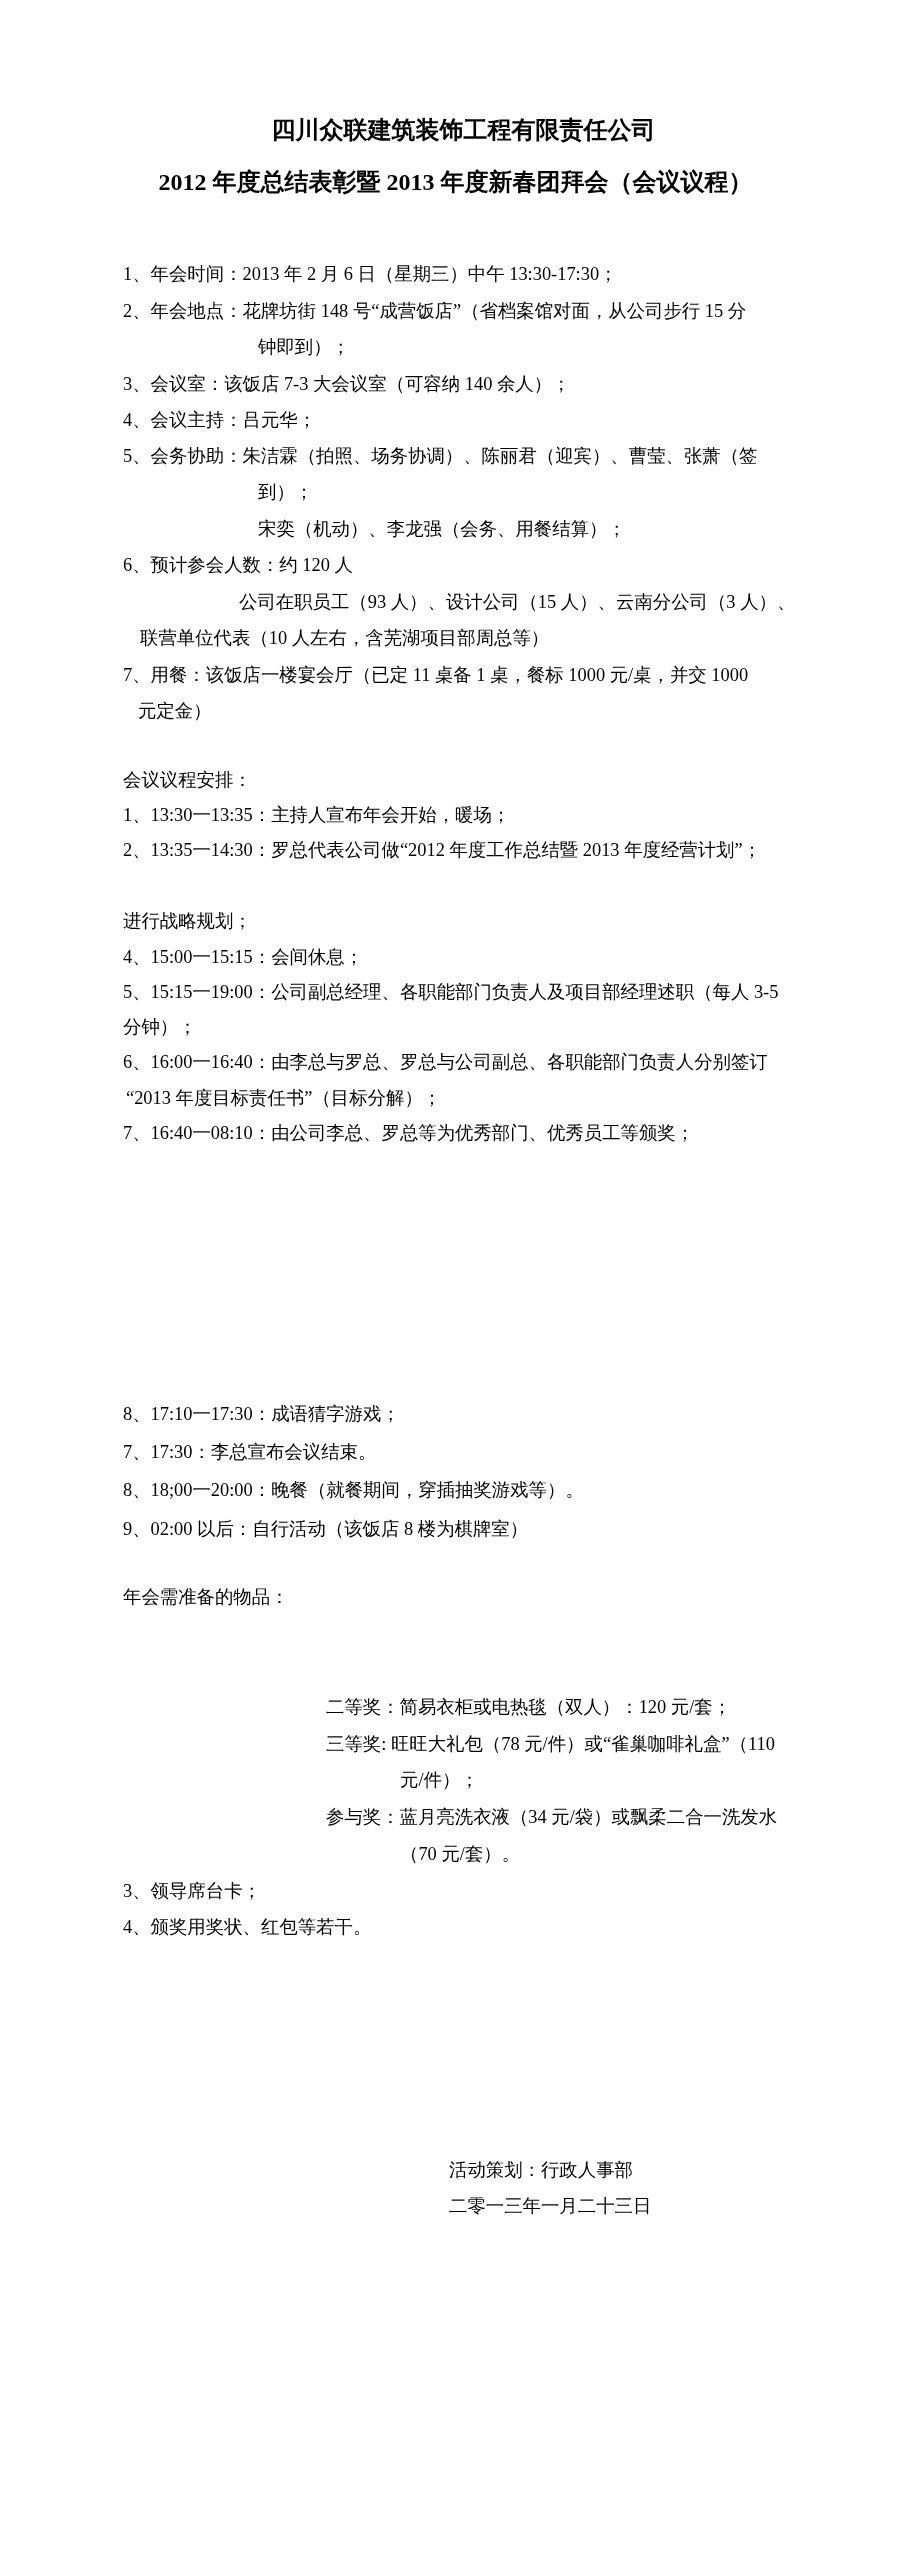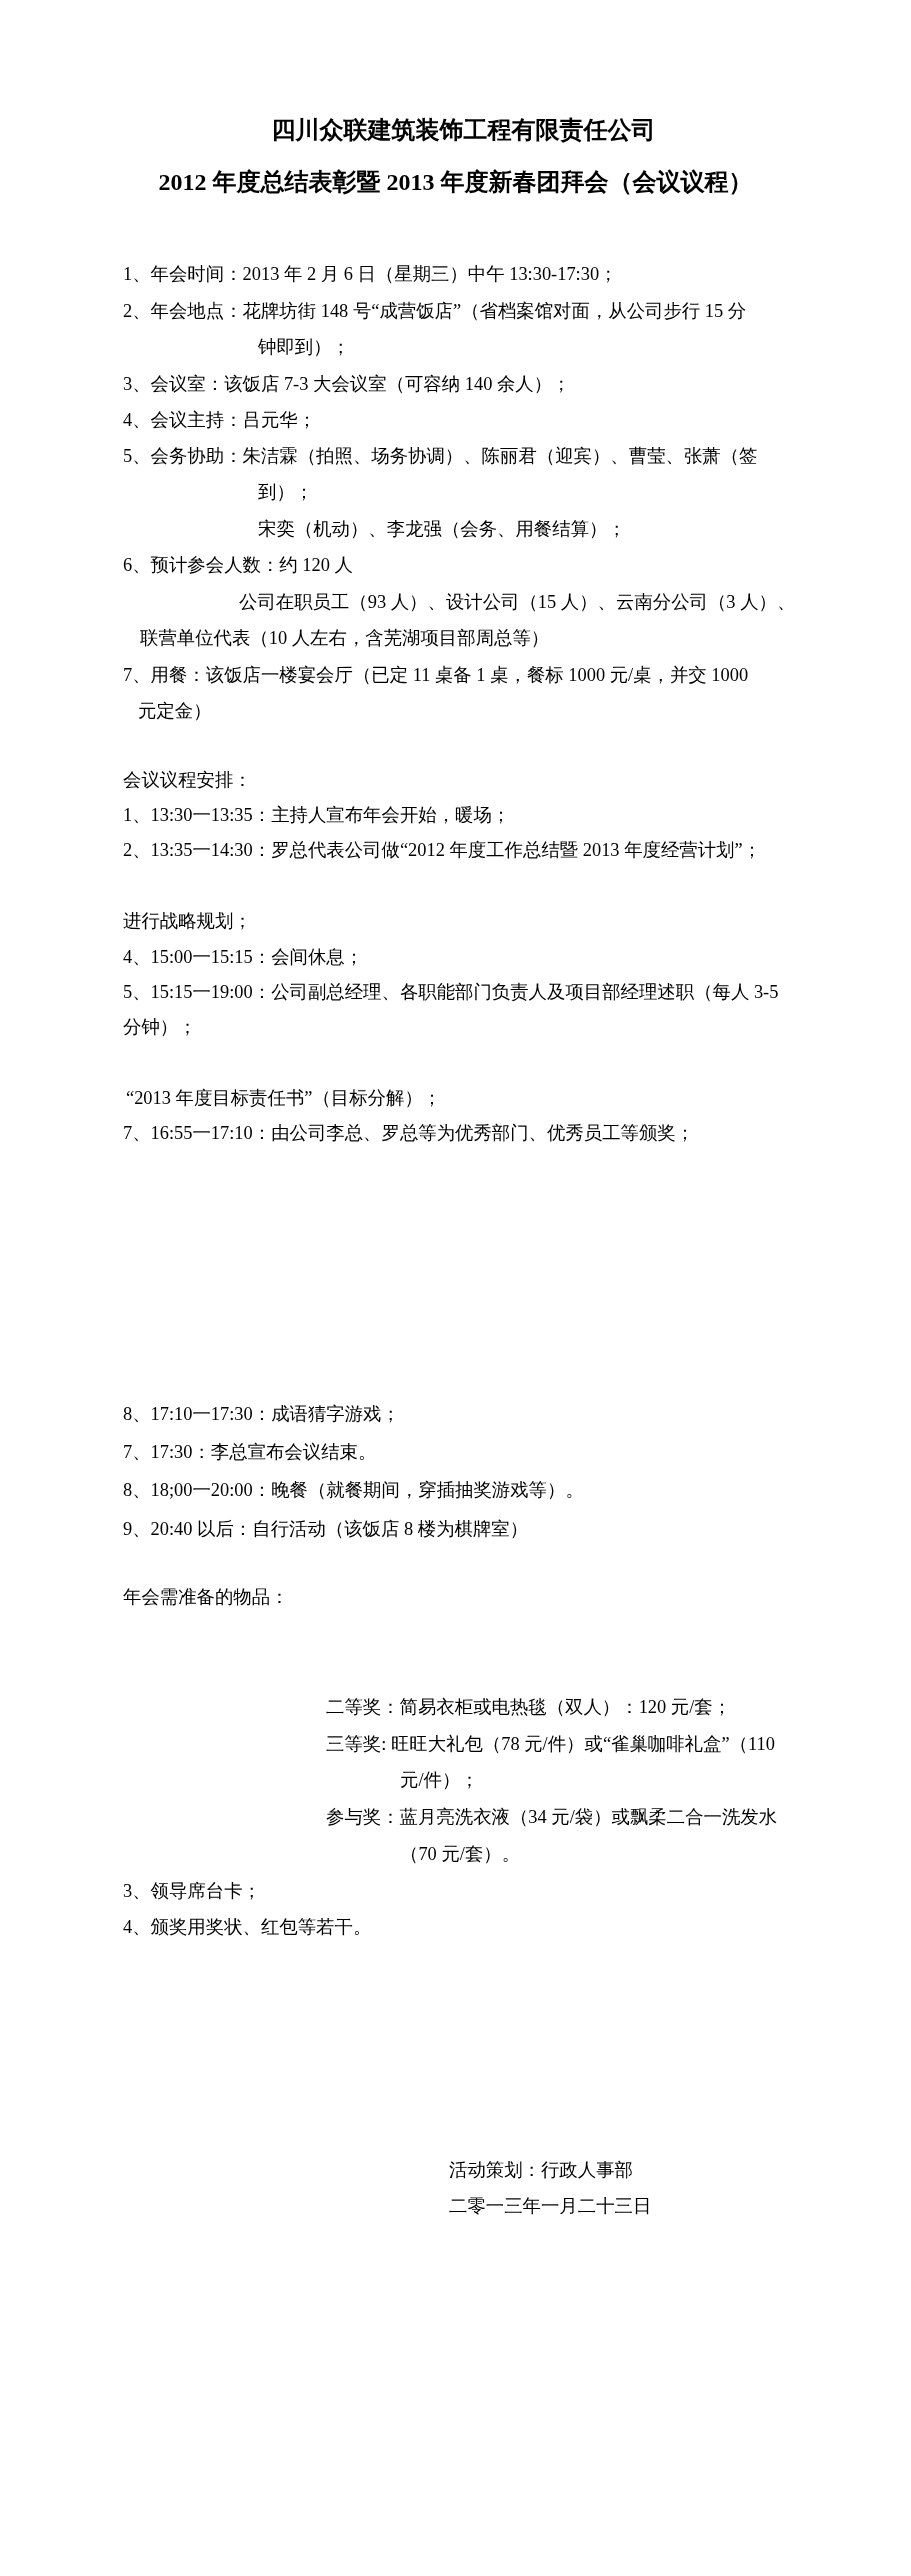--- a/index.html
+++ b/index.html
@@ -50,27 +50,28 @@
   <div class="ln" style="top:665px;left:123px">7、用餐：该饭店一楼宴会厅（已定 11 桌备 1 桌，餐标 1000 元/桌，并交 1000</div>
   <div class="ln" style="top:701px;left:138px">元定金）</div>
 
   <div class="ln" style="top:770px;left:123px">会议议程安排：</div>
   <div class="ln" style="top:805px;left:123px">1、13:30一13:35：主持人宣布年会开始，暖场；</div>
   <div class="ln" style="top:840px;left:123px">2、13:35一14:30：罗总代表公司做“2012 年度工作总结暨 2013 年度经营计划”；</div>
   <div class="ln" style="top:911px;left:123px">进行战略规划；</div>
   <div class="ln" style="top:947px;left:123px">4、15:00一15:15：会间休息；</div>
   <div class="ln" style="top:982px;left:123px">5、15:15一19:00：公司副总经理、各职能部门负责人及项目部经理述职（每人 3-5</div>
   <div class="ln" style="top:1017px;left:123px">分钟）；</div>
+  <div class="ln" style="top:1052px;left:123px">6、16:00一16:40：由李总与罗总、罗总与公司副总、各职能部门负责人分别签订</div>
   <div class="ln" style="top:1088px;left:126px">“2013 年度目标责任书”（目标分解）；</div>
-  <div class="ln" style="top:1123px;left:123px">7、16:55一17:10：由公司李总、罗总等为优秀部门、优秀员工等颁奖；</div>
+  <div class="ln" style="top:1123px;left:123px">7、16:40一08:10：由公司李总、罗总等为优秀部门、优秀员工等颁奖；</div>
 
   <div class="ln" style="top:1404px;left:123px">8、17:10一17:30：成语猜字游戏；</div>
   <div class="ln" style="top:1442px;left:123px">7、17:30：李总宣布会议结束。</div>
   <div class="ln" style="top:1480px;left:123px">8、18;00一20:00：晚餐（就餐期间，穿插抽奖游戏等）。</div>
-  <div class="ln" style="top:1519px;left:123px">9、20:40 以后：自行活动（该饭店 8 楼为棋牌室）</div>
+  <div class="ln" style="top:1519px;left:123px">9、02:00 以后：自行活动（该饭店 8 楼为棋牌室）</div>
 
   <div class="ln" style="top:1587px;left:123px">年会需准备的物品：</div>
   <div class="ln" style="top:1697px;left:326px">二等奖：简易衣柜或电热毯（双人）：120 元/套；</div>
   <div class="ln" style="top:1734px;left:326px">三等奖: 旺旺大礼包（78 元/件）或“雀巢咖啡礼盒”（110</div>
   <div class="ln" style="top:1770px;left:400px">元/件）；</div>
   <div class="ln" style="top:1807px;left:326px">参与奖：蓝月亮洗衣液（34 元/袋）或飘柔二合一洗发水</div>
   <div class="ln" style="top:1844px;left:400px">（70 元/套）。</div>
   <div class="ln" style="top:1881px;left:123px">3、领导席台卡；</div>
   <div class="ln" style="top:1917px;left:123px">4、颁奖用奖状、红包等若干。</div>
 

